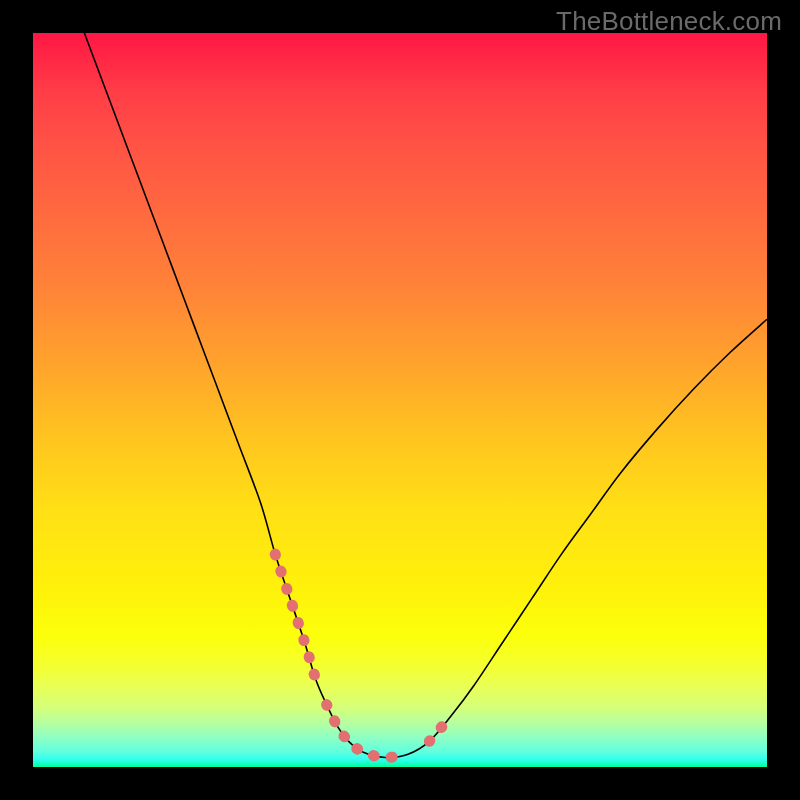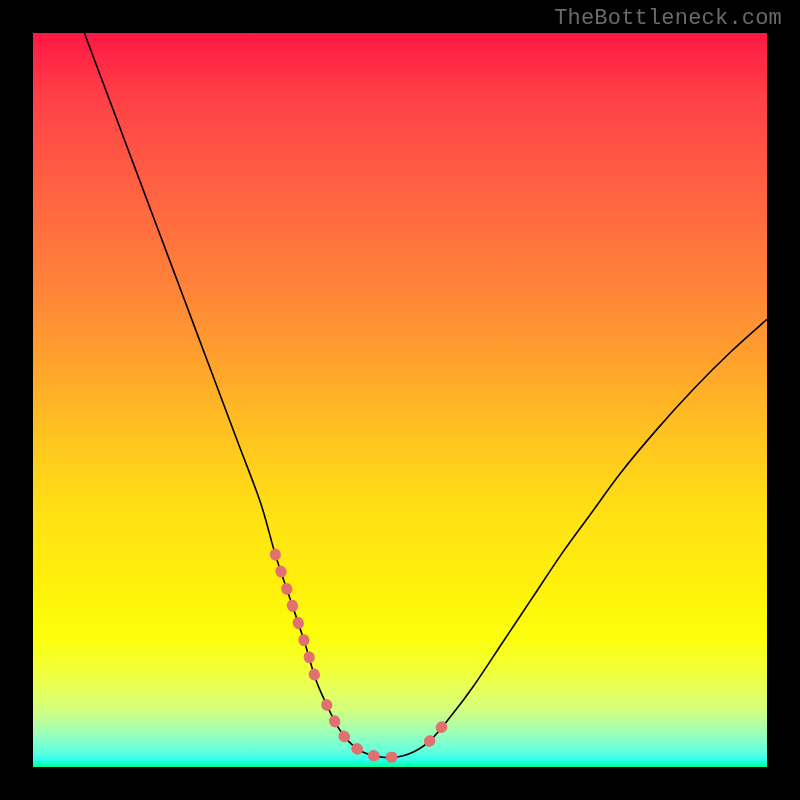--- a/index.html
+++ b/index.html
@@ -37,25 +37,24 @@
       #5fffe0 98%,
       #2fffee 99%,
       #00ff9c 100%
     );
   }
   .watermark {
     position: absolute;
     top: 6px;
     right: 18px;
     color: #6a6a6a;
-    font-size: 22px;
+    font-size: 26px;
     font-weight: 500;
     z-index: 20;
     letter-spacing: 0.2px;
-    font-family: Liberation Mono, monospace;
   }
   svg {
     position: absolute;
     left: 0;
     top: 0;
     width: 734px;
     height: 734px;
     z-index: 10;
   }
   .curve {

